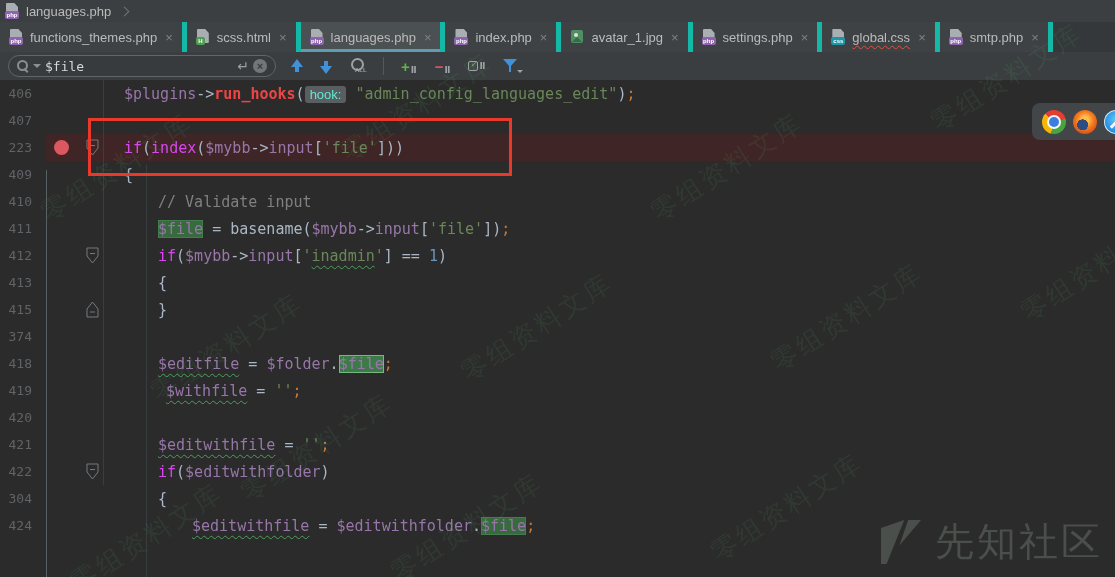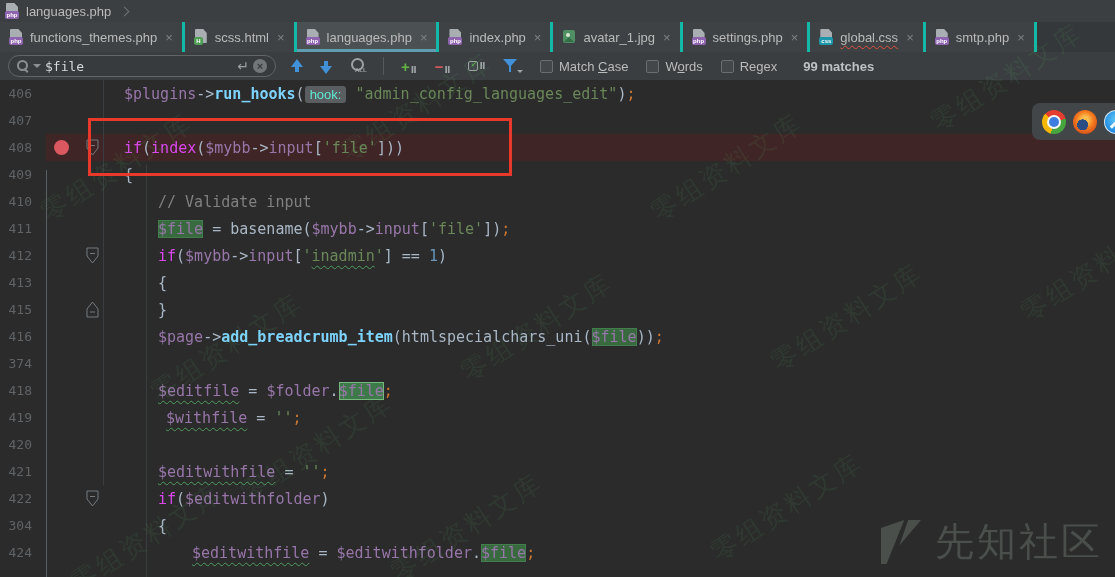--- a/index.html
+++ b/index.html
@@ -25,21 +25,21 @@
   .badge.css{ background:#1C96A9; }
   .badge.html{ background:#4F9E53; min-width:9px; }
   .ficon.img .page{ background:#4F8F63; clip-path:none; border-radius:2px; top:1px; height:13px; }
   .ficon.img .dot{ position:absolute; left:4px; top:4px; width:4px; height:4px; border-radius:50%; background:#D8E6D2; }
   .ficon.img .mnt{ position:absolute; left:2px; top:8px; width:0; height:0;
     border-left:5px solid transparent; border-right:5px solid transparent; border-bottom:5px solid #356E46; }
   
   .tabbar{ position:absolute; left:0; top:22px; width:100%; height:30px; background:#34383A;
     display:flex; align-items:stretch; }
   .tab{ position:relative; display:flex; align-items:center; gap:6px; padding:0 9px;
-    background:#3E4244; border-right:3px solid #14b8a6; color:#BBBBBB; font-size:13px; cursor:pointer; }
+    background:#3E4244; border-right:5px solid #14b8a6; color:#BBBBBB; font-size:13px; cursor:pointer; }
   .tab.active{ background:#4B5052; }
   .tab.active::after{ content:""; position:absolute; left:0; right:0; bottom:0; height:3px; background:#5E9EB0; }
   .tab .close{ color:#7E8386; font-size:13px; margin-left:2px; }
   .tab .lbl.err{ text-decoration:underline wavy #E0513E 1px; text-underline-offset:3px; }
   
   .searchbar{ position:absolute; left:0; top:52px; width:100%; height:28px; background:#3A3E40;
     display:flex; align-items:center; color:#BBBBBB; font-size:13px; }
   .sfield{ position:absolute; left:8px; top:3px; width:268px; height:22px; background:#383B3D;
     border:1px solid #616566; border-radius:11px; display:flex; align-items:center; padding:0 8px; gap:4px; }
   .mag{ position:relative; width:12px; height:12px; }
@@ -87,21 +87,21 @@
     font-family:"DejaVu Sans Mono",monospace; font-size:13px; }
   .row .rest{ position:relative; flex:1; height:100%; display:flex; align-items:center; }
   .row.caret{ background:#323232; }
   .row.bp .rest{ background:#3F2525; }
   .bp-dot{ position:absolute; left:8px; top:6px; width:15px; height:15px; border-radius:50%;
     background:#DB5860; }
   .fold{ position:absolute; left:40px; top:5px; width:13px; height:17px; z-index:3; }
   .code{ font-family:"DejaVu Sans Mono",monospace; font-size:15px; white-space:pre; color:#A9B7C6; }
   .tk-v{ color:#9876AA; }
   .tk-d{ color:#A9B7C6; }
-  .tk-m{ color:#7dd3fc; font-weight:bold; }
+  .tk-m{ color:#ef4444; font-weight:bold; }
   .tk-k{ color:#d946ef; font-weight:normal; }
   .tk-s{ color:#6A8759; }
   .tk-cm{ color:#808080; }
   .tk-n{ color:#6897BB; }
   .tk-sc{ color:#CC7832; }
   .tk-hint{ background:#5A5E60; color:#5eead4; border-radius:3px; padding:1px 5px;
     font-family:"Liberation Sans",sans-serif; font-size:13px; }
   .tk-match{ background:#38693F; box-shadow:inset 0 0 0 1px #417E4B; }
   .tk-cur{ background:#3E7A49; box-shadow:inset 0 0 0 1px #77B87E; }
   .tk-wavy{ text-decoration:underline wavy #4E9E5F 1px; text-underline-offset:4px; }
@@ -237,53 +237,38 @@
       <span class="occ add">+<span class="roman">Ⅱ</span></span>
       <span class="occ rem">−<span class="roman">Ⅱ</span></span>
       <span class="occ">
           <span class="cbx"></span>
           <span class="roman">Ⅱ</span>
         </span>
       <span class="funnel">
           <span class="dd"></span>
         </span>
     </div>
-    <div class="sopts" id="sopts">
-        <span class="sopt">
-          <span class="box"></span>
-          <span>Match <u>C</u>ase</span>
-        </span>
-        <span class="sopt">
-          <span class="box"></span>
-          <span>W<u>o</u>rds</span>
-        </span>
-        <span class="sopt">
-          <span class="box"></span>
-          <span>Re<u>g</u>ex</span>
-        </span>
-        <span class="matches">99 matches</span>
-      </div>
   </div>
 
   <div class="editor" id="editor">
 
   <div class="row">
         <div class="ln">406</div>
         <div class="rest">
           <div class="code" style="padding-left:78px"><span class="tk-v">$plugins</span><span class="tk-d">-&gt;</span><span class="tk-m">run_hooks</span><span class="tk-d">(</span><span class="tk-hint">hook:</span><span class="tk-d"> </span><span class="tk-s">"admin_config_languages_edit"</span><span class="tk-d">)</span><span class="tk-sc">;</span></div>
         </div>
       </div>
       <div class="row">
         <div class="ln">407</div>
         <div class="rest">
           <div class="code" style="padding-left:78px"></div>
         </div>
       </div>
       <div class="row bp">
-        <div class="ln">408</div>
+        <div class="ln">223</div>
         <div class="rest">
           <span class="bp-dot"></span>
           <span class="fold"><svg width="13" height="17" viewBox="0 0 13 17">
               <path d="M1 1 h11 v8 l-5.5 7 L1 9 Z" fill="none" stroke="#757B7F"></path>
               <line x1="4" y1="6.5" x2="9" y2="6.5" stroke="#757B7F"></line>
             </svg></span>
           <div class="code" style="padding-left:78px"><span class="tk-k">if</span><span class="tk-d">(</span><span class="tk-k">index</span><span class="tk-d">(</span><span class="tk-v">$mybb</span><span class="tk-d">-&gt;</span><span class="tk-v">input</span><span class="tk-d">[</span><span class="tk-s">'file'</span><span class="tk-d">]</span><span class="tk-d">))</span></div>
         </div>
       </div>
       <div class="row">
@@ -321,26 +306,20 @@
         </div>
       </div>
       <div class="row">
         <div class="ln">415</div>
         <div class="rest">
           <span class="fold"><svg width="13" height="17" viewBox="0 0 13 17">
               <path d="M1 16 h11 V8 L6.5 1 L1 8 Z" fill="none" stroke="#757B7F"></path>
               <line x1="4" y1="11" x2="9" y2="11" stroke="#757B7F"></line>
             </svg></span>
           <div class="code" style="padding-left:112px"><span class="tk-d">}</span></div>
-        </div>
-      </div>
-      <div class="row">
-        <div class="ln">416</div>
-        <div class="rest">
-          <div class="code" style="padding-left:112px"><span class="tk-v">$page</span><span class="tk-d">-&gt;</span><span class="tk-m">add_breadcrumb_item</span><span class="tk-d">(</span><span class="tk-d">htmlspecialchars_uni</span><span class="tk-d">(</span><span class="tk-v tk-match">$file</span><span class="tk-d">))</span><span class="tk-sc">;</span></div>
         </div>
       </div>
       <div class="row">
         <div class="ln">374</div>
         <div class="rest">
           <div class="code" style="padding-left:112px"></div>
         </div>
       </div>
       <div class="row">
         <div class="ln">418</div>

